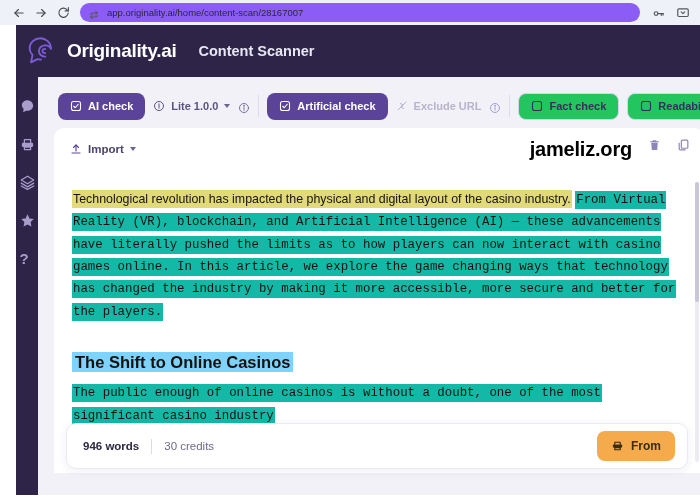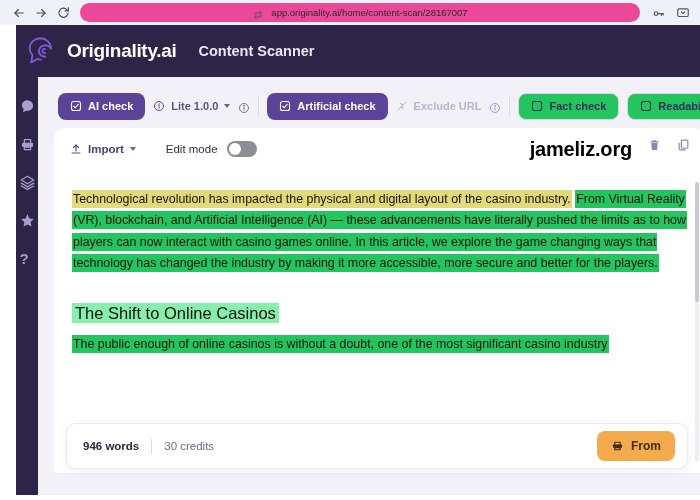--- a/index.html
+++ b/index.html
@@ -19,23 +19,23 @@
     padding: 0 8px;
   }
   .nav-btn {
     width: 22px; height: 22px;
     display: flex; align-items: center; justify-content: center;
     color: #4a4a52; flex: none;
   }
   .nav-btn svg { display: block; }
   .omnibox {
     flex: 1 1 auto; height: 19px; margin-left: 6px; margin-right: 8px;
-    background: #ec4899; border-radius: 10px;
+    background: #8b5cf6; border-radius: 10px;
     display: flex; align-items: center;
-    padding: 0 8px; max-width: 560px; justify-content: center;
+    padding: 0 8px; max-width: 560px;
   }
   .omni-icon { width: 12px; height: 12px; flex: none; margin-right: 7px; color: #555; }
   .omni-url {
     font-size: 9.5px; color: #2a2a30; white-space: nowrap;
     overflow: hidden; text-overflow: ellipsis;
   }
   .chrome-right { display: flex; align-items: center; gap: 10px; margin-left: auto; padding-right: 2px; }
   .chrome-right .ic { width: 14px; height: 14px; color: #55555e; }
 
   
@@ -147,36 +147,36 @@
     display: inline;
     font-size: 23px; font-weight: bold; color: #14120f;
     background: #e1d97a;
     line-height: 1.6;
     box-decoration-break: clone; -webkit-box-decoration-break: clone;
     padding: 1px 3px;
     letter-spacing: -0.3px;
   }
   .h2 {
     display: inline;
-    font-size: 16.5px; font-weight: normal; color: #14120f;
-    background: #86efac;
+    font-size: 16.5px; font-weight: bold; color: #14120f;
+    background: #7dd3fc;
     line-height: 1.6;
     box-decoration-break: clone; -webkit-box-decoration-break: clone;
     padding: 1px 3px;
   }
   .para {
     font-size: 12.4px; line-height: 1.72; color: #16140f;
     margin-top: 7px;
   }
   .para .hl-y, .para .hl-g {
     box-decoration-break: clone; -webkit-box-decoration-break: clone;
     padding: 2px 1px;
   }
   .hl-y { background: #e1d97a; }
-  .hl-g { background: #22c55e; }
+  .hl-g { background: #14b8a6; font-family: Liberation Mono, monospace; }
   .sec-gap { height: 26px; }
   .scrollbar {
     position: absolute; top: 54px; right: 5px; width: 4px; height: 280px;
     background: #ececf2; border-radius: 2px;
   }
   .scrollbar .thumb {
     position: absolute; top: 0; left: 0; width: 4px; height: 120px;
     background: #c9c6d6; border-radius: 2px;
   }
 
@@ -393,26 +393,20 @@
               <svg width="12" height="13" viewBox="0 0 24 24" fill="none" stroke="currentColor" stroke-width="2.3" stroke-linecap="round" stroke-linejoin="round">
                   <path d="M12 15V3"></path>
                   <polyline points="7 8 12 3 17 8"></polyline>
                   <path d="M4 19h16"></path>
                 </svg>
             </span>
             <span>Import</span>
             <span class="caret"></span>
           </span>
 
-          <span class="edit-mode-wrap">
-            <span class="edit-mode-label">Edit mode</span>
-            <span class="toggle">
-                <span class="knob"></span>
-              </span>
-          </span>
 
           <span class="head-right">
             <span class="watermark">jameliz.org</span>
             <span class="head-ic">
               <svg width="13" height="14" viewBox="0 0 24 24" fill="currentColor">
                   <path d="M9 3h6l1 2h4v2H4V5h4l1-2zM6 8h12l-1 13H7L6 8z"></path>
                 </svg>
             </span>
             <span class="head-ic">
               <svg width="13" height="14" viewBox="0 0 24 24" fill="none" stroke="currentColor" stroke-width="2.2" stroke-linejoin="round">

